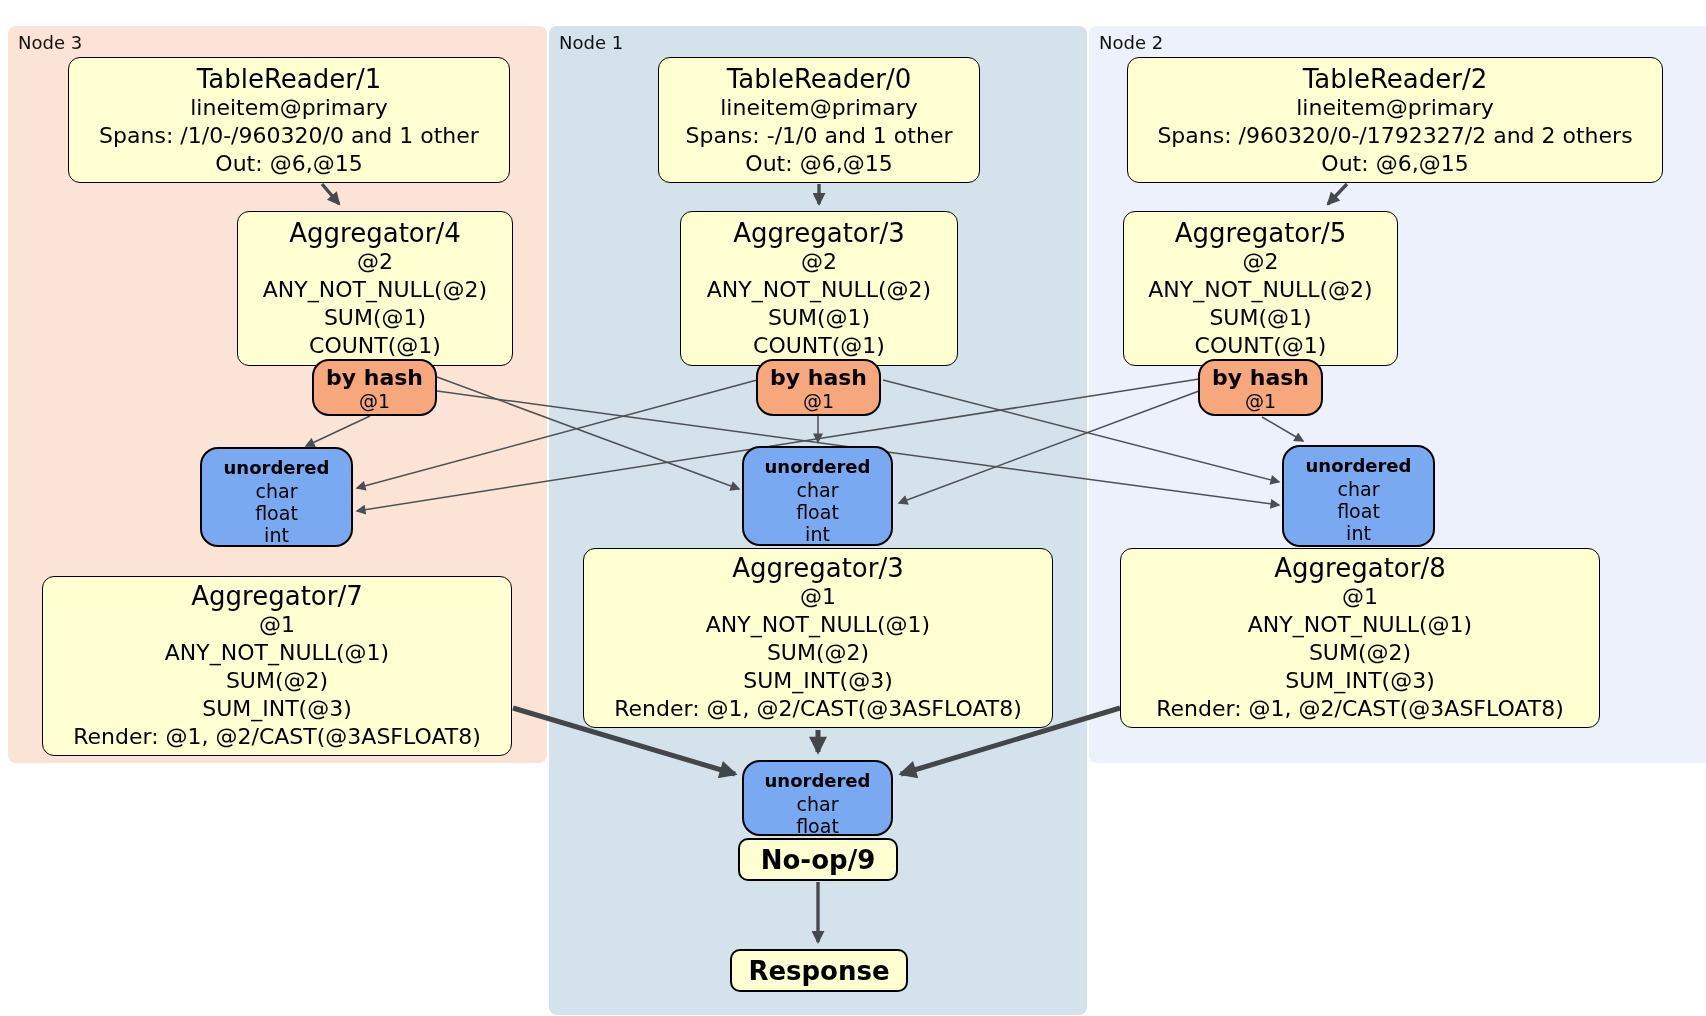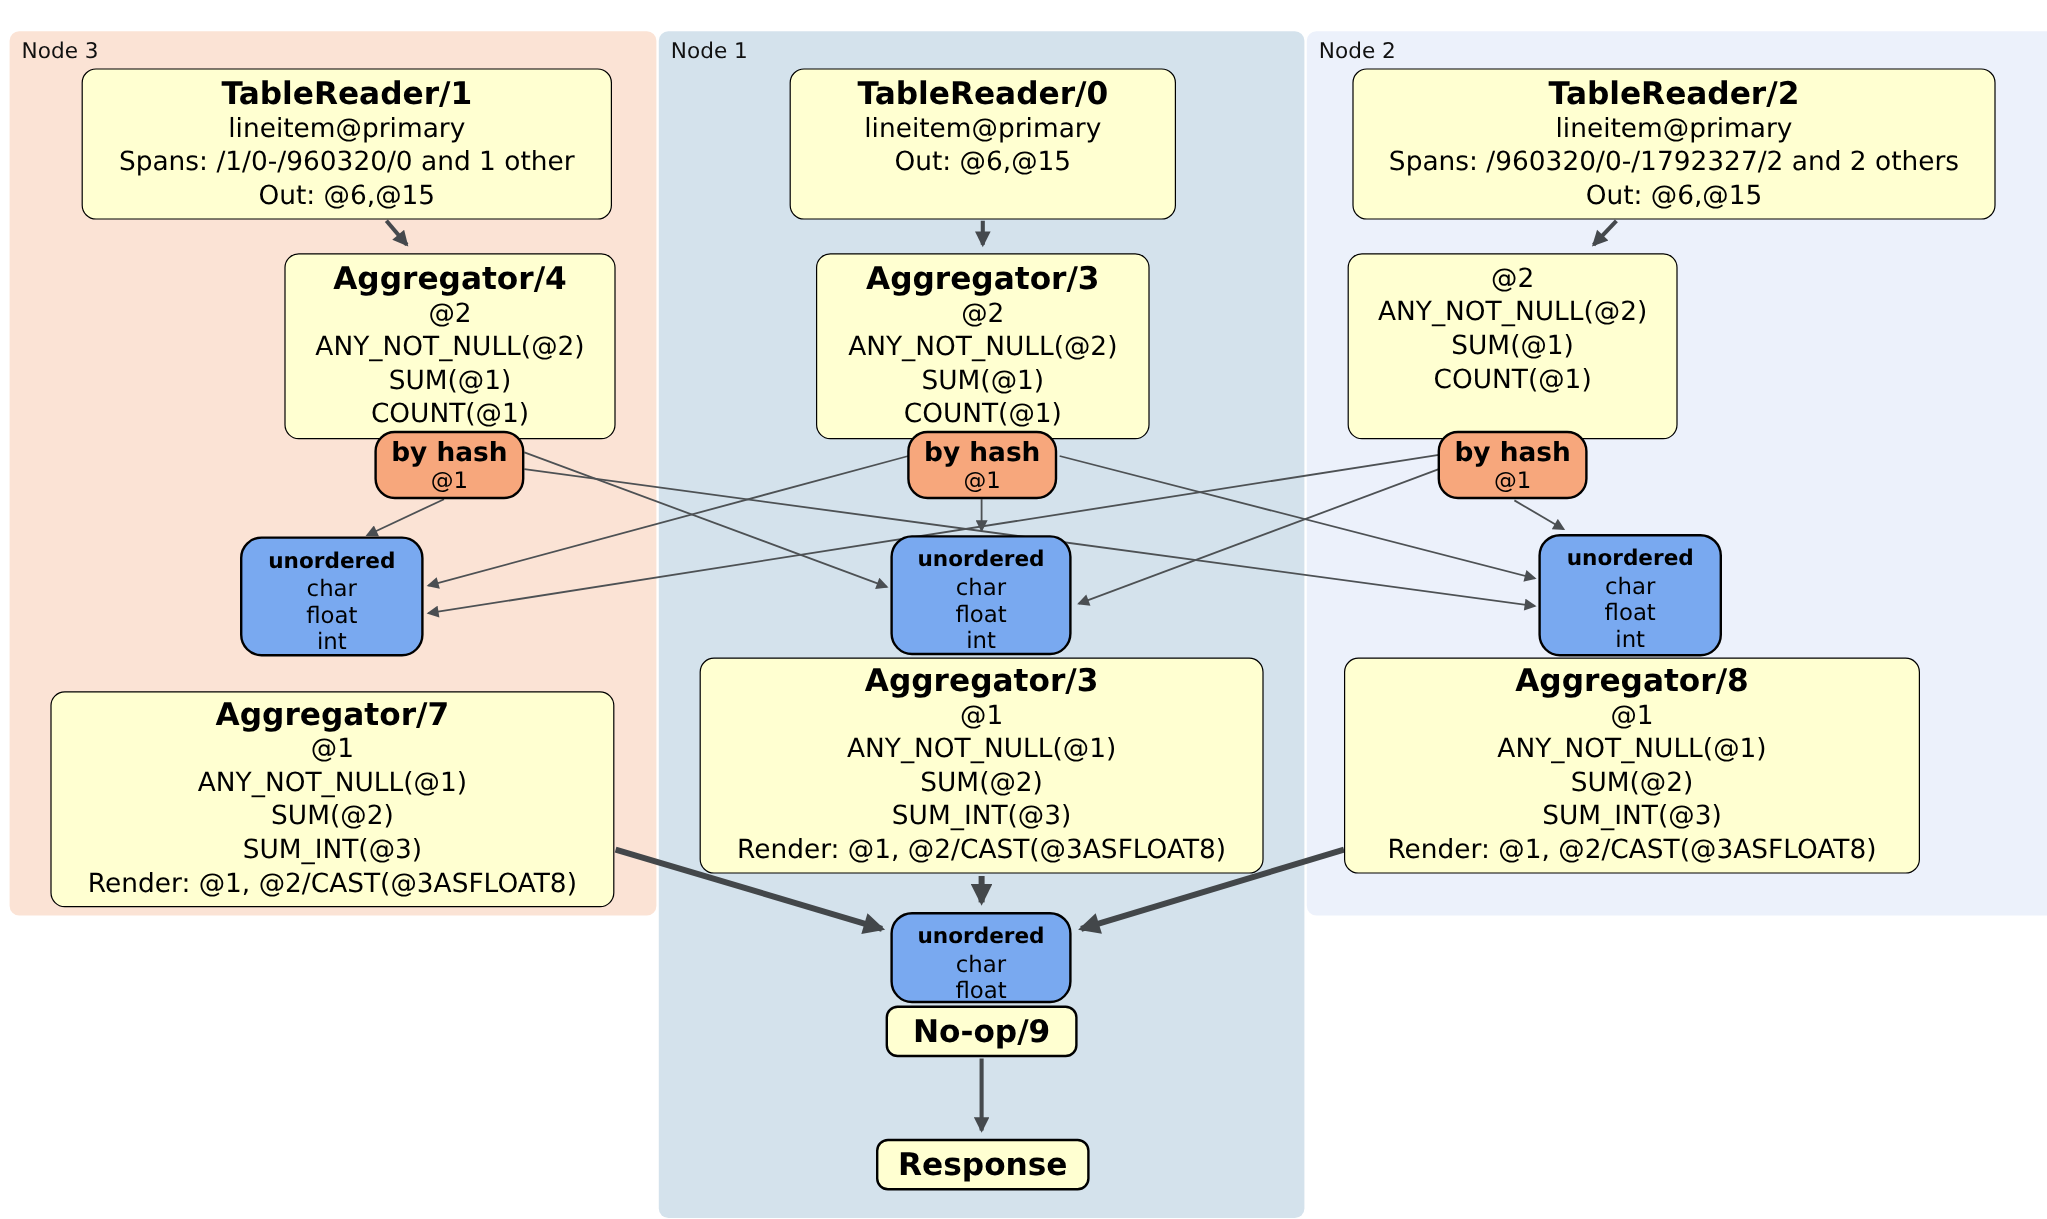--- a/index.html
+++ b/index.html
@@ -3,21 +3,21 @@
 <meta charset="utf-8">
 <style>
   html,body{margin:0;padding:0;background:#ffffff;}
   .canvas{position:relative;width:1706px;height:1016px;background:#ffffff;
           font-family:"DejaVu Sans","Liberation Sans",sans-serif;color:#000;overflow:hidden;margin-top:18px;}
   .panel{position:absolute;border-radius:8px;z-index:0;}
   .panel-label{position:absolute;left:10px;top:6px;font-size:18px;color:#111;white-space:nowrap;}
   #edges{position:absolute;left:0;top:0;z-index:1;}
   .box{position:absolute;box-sizing:border-box;text-align:center;white-space:nowrap;}
   .proc{background:var(--processor_fill);border:1.6px solid #000;border-radius:12px;z-index:2;padding-top:7px;}
-  .proc .t{font-weight:bold;font-size:26px;line-height:29px;}
+  .proc .t{font-weight:normal;font-size:26px;line-height:29px;}
   .proc .l{font-size:22px;line-height:28px;}
   .router{background:var(--router_fill);border:2px solid #000;border-radius:17px;z-index:3;padding-top:4px;}
   .router .t{font-weight:bold;font-size:22px;line-height:25px;}
   .router .l{font-size:19px;line-height:22px;}
   .sync{background:var(--sync_fill);border:2px solid #000;border-radius:18px;z-index:3;padding-top:6px;}
   .sync .t{font-weight:bold;font-size:18px;line-height:25px;}
   .sync .l{font-size:19px;line-height:22px;}
   .small{background:var(--processor_fill);border:2px solid #000;border-radius:10px;z-index:3;
          font-weight:bold;font-size:26px;display:flex;align-items:center;justify-content:center;}
 </style>
@@ -77,20 +77,21 @@
 
   <div class="box proc" style="left:68px;top:39px;width:442px;height:126px;">
     <div class="t">TableReader/1</div>
     <div class="l">lineitem@primary</div>
     <div class="l">Spans: /1/0-/960320/0 and 1 other</div>
     <div class="l">Out: @6,@15</div>
   </div>
   <div class="box proc" style="left:658px;top:39px;width:322px;height:126px;">
     <div class="t">TableReader/0</div>
     <div class="l">lineitem@primary</div>
+    <div class="l">Spans: -/1/0 and 1 other</div>
     <div class="l">Out: @6,@15</div>
   </div>
   <div class="box proc" style="left:1127px;top:39px;width:536px;height:126px;">
     <div class="t">TableReader/2</div>
     <div class="l">lineitem@primary</div>
     <div class="l">Spans: /960320/0-/1792327/2 and 2 others</div>
     <div class="l">Out: @6,@15</div>
   </div>
 
   <div class="box proc" style="left:237px;top:193px;width:276px;height:155px;">
@@ -101,20 +102,21 @@
     <div class="l">COUNT(@1)</div>
   </div>
   <div class="box proc" style="left:680px;top:193px;width:278px;height:155px;">
     <div class="t">Aggregator/3</div>
     <div class="l">@2</div>
     <div class="l">ANY_NOT_NULL(@2)</div>
     <div class="l">SUM(@1)</div>
     <div class="l">COUNT(@1)</div>
   </div>
   <div class="box proc" style="left:1123px;top:193px;width:275px;height:155px;">
+    <div class="t">Aggregator/5</div>
     <div class="l">@2</div>
     <div class="l">ANY_NOT_NULL(@2)</div>
     <div class="l">SUM(@1)</div>
     <div class="l">COUNT(@1)</div>
   </div>
 
   <div class="box router" style="left:312px;top:341px;width:125px;height:57px;">
     <div class="t">by hash</div>
     <div class="l">@1</div>
   </div>

